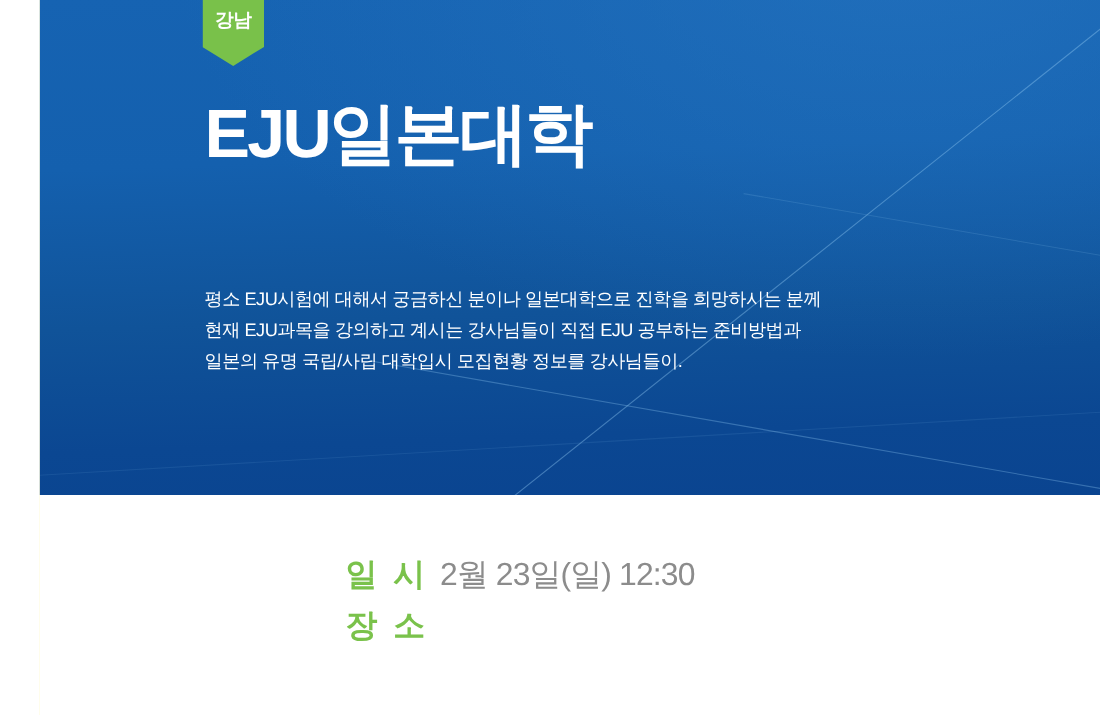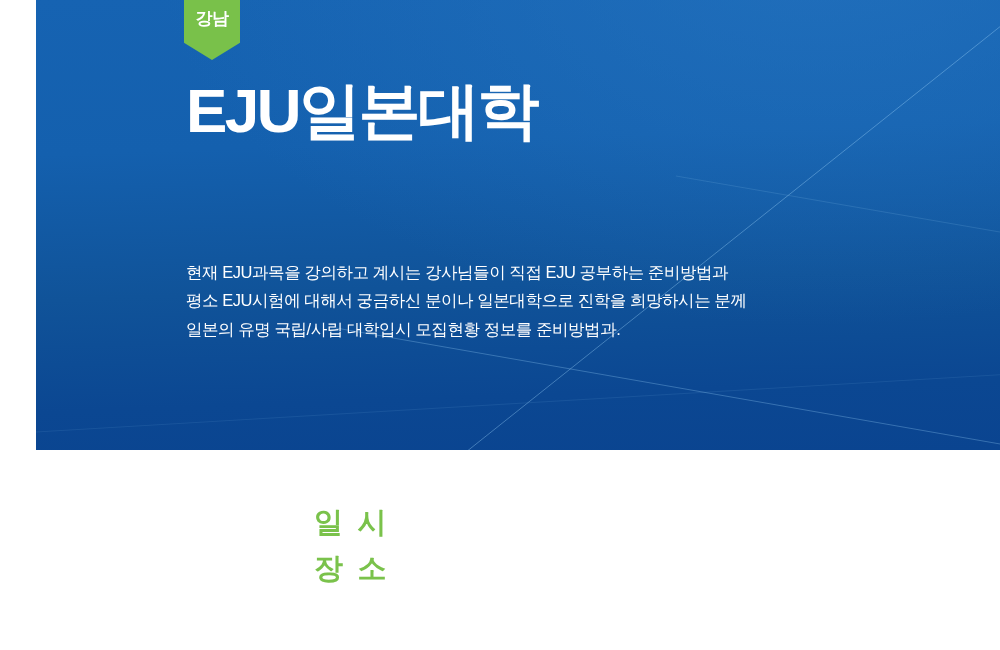--- a/index.html
+++ b/index.html
@@ -64,21 +64,21 @@
     font-size: 17px;
     font-weight: 700;
     letter-spacing: -0.5px;
     line-height: 1;
   }
 
   
   .headline {
     position: absolute;
     left: 150px;
-    top: 78px;
+    top: 90px;
     width: 700px;
   }
   .headline-line1 {
     margin: 0;
     color: #ffffff;
     font-size: 62px;
     font-weight: 700;
     letter-spacing: -2.5px;
     line-height: 1.06;
     white-space: nowrap;
@@ -162,35 +162,36 @@
 
     <div class="badge">
       <span class="badge-text">강남</span>
     </div>
 
     <div class="headline">
       <h1 class="headline-line1">EJU일본대학</h1>
     </div>
 
     <p class="desc">
+      <span class="desc-line">평소 EJU시험에 대해서 궁금하신 분이나 일본대학으로 진학을 희망하시는 분께</span>
       <span class="desc-line">현재 EJU과목을 강의하고 계시는 강사님들이 직접 EJU 공부하는 준비방법과</span>
-      <span class="desc-line">평소 EJU시험에 대해서 궁금하신 분이나 일본대학으로 진학을 희망하시는 분께</span>
-      <span class="desc-line">일본의 유명 국립/사립 대학입시 모집현황 정보를 준비방법과.</span>
+      <span class="desc-line">일본의 유명 국립/사립 대학입시 모집현황 정보를 강사님들이.</span>
     </p>
 
   </div>
 
   <div class="info">
     <div class="info-table">
 
       <div class="info-row">
         <span class="info-label">
           <span>일</span>
           <span>시</span>
         </span>
+        <span class="info-value">2월 23일(일)  12:30</span>
       </div>
 
       <div class="info-row">
         <span class="info-label">
           <span>장</span>
           <span>소</span>
         </span>
       </div>
 
     </div>

